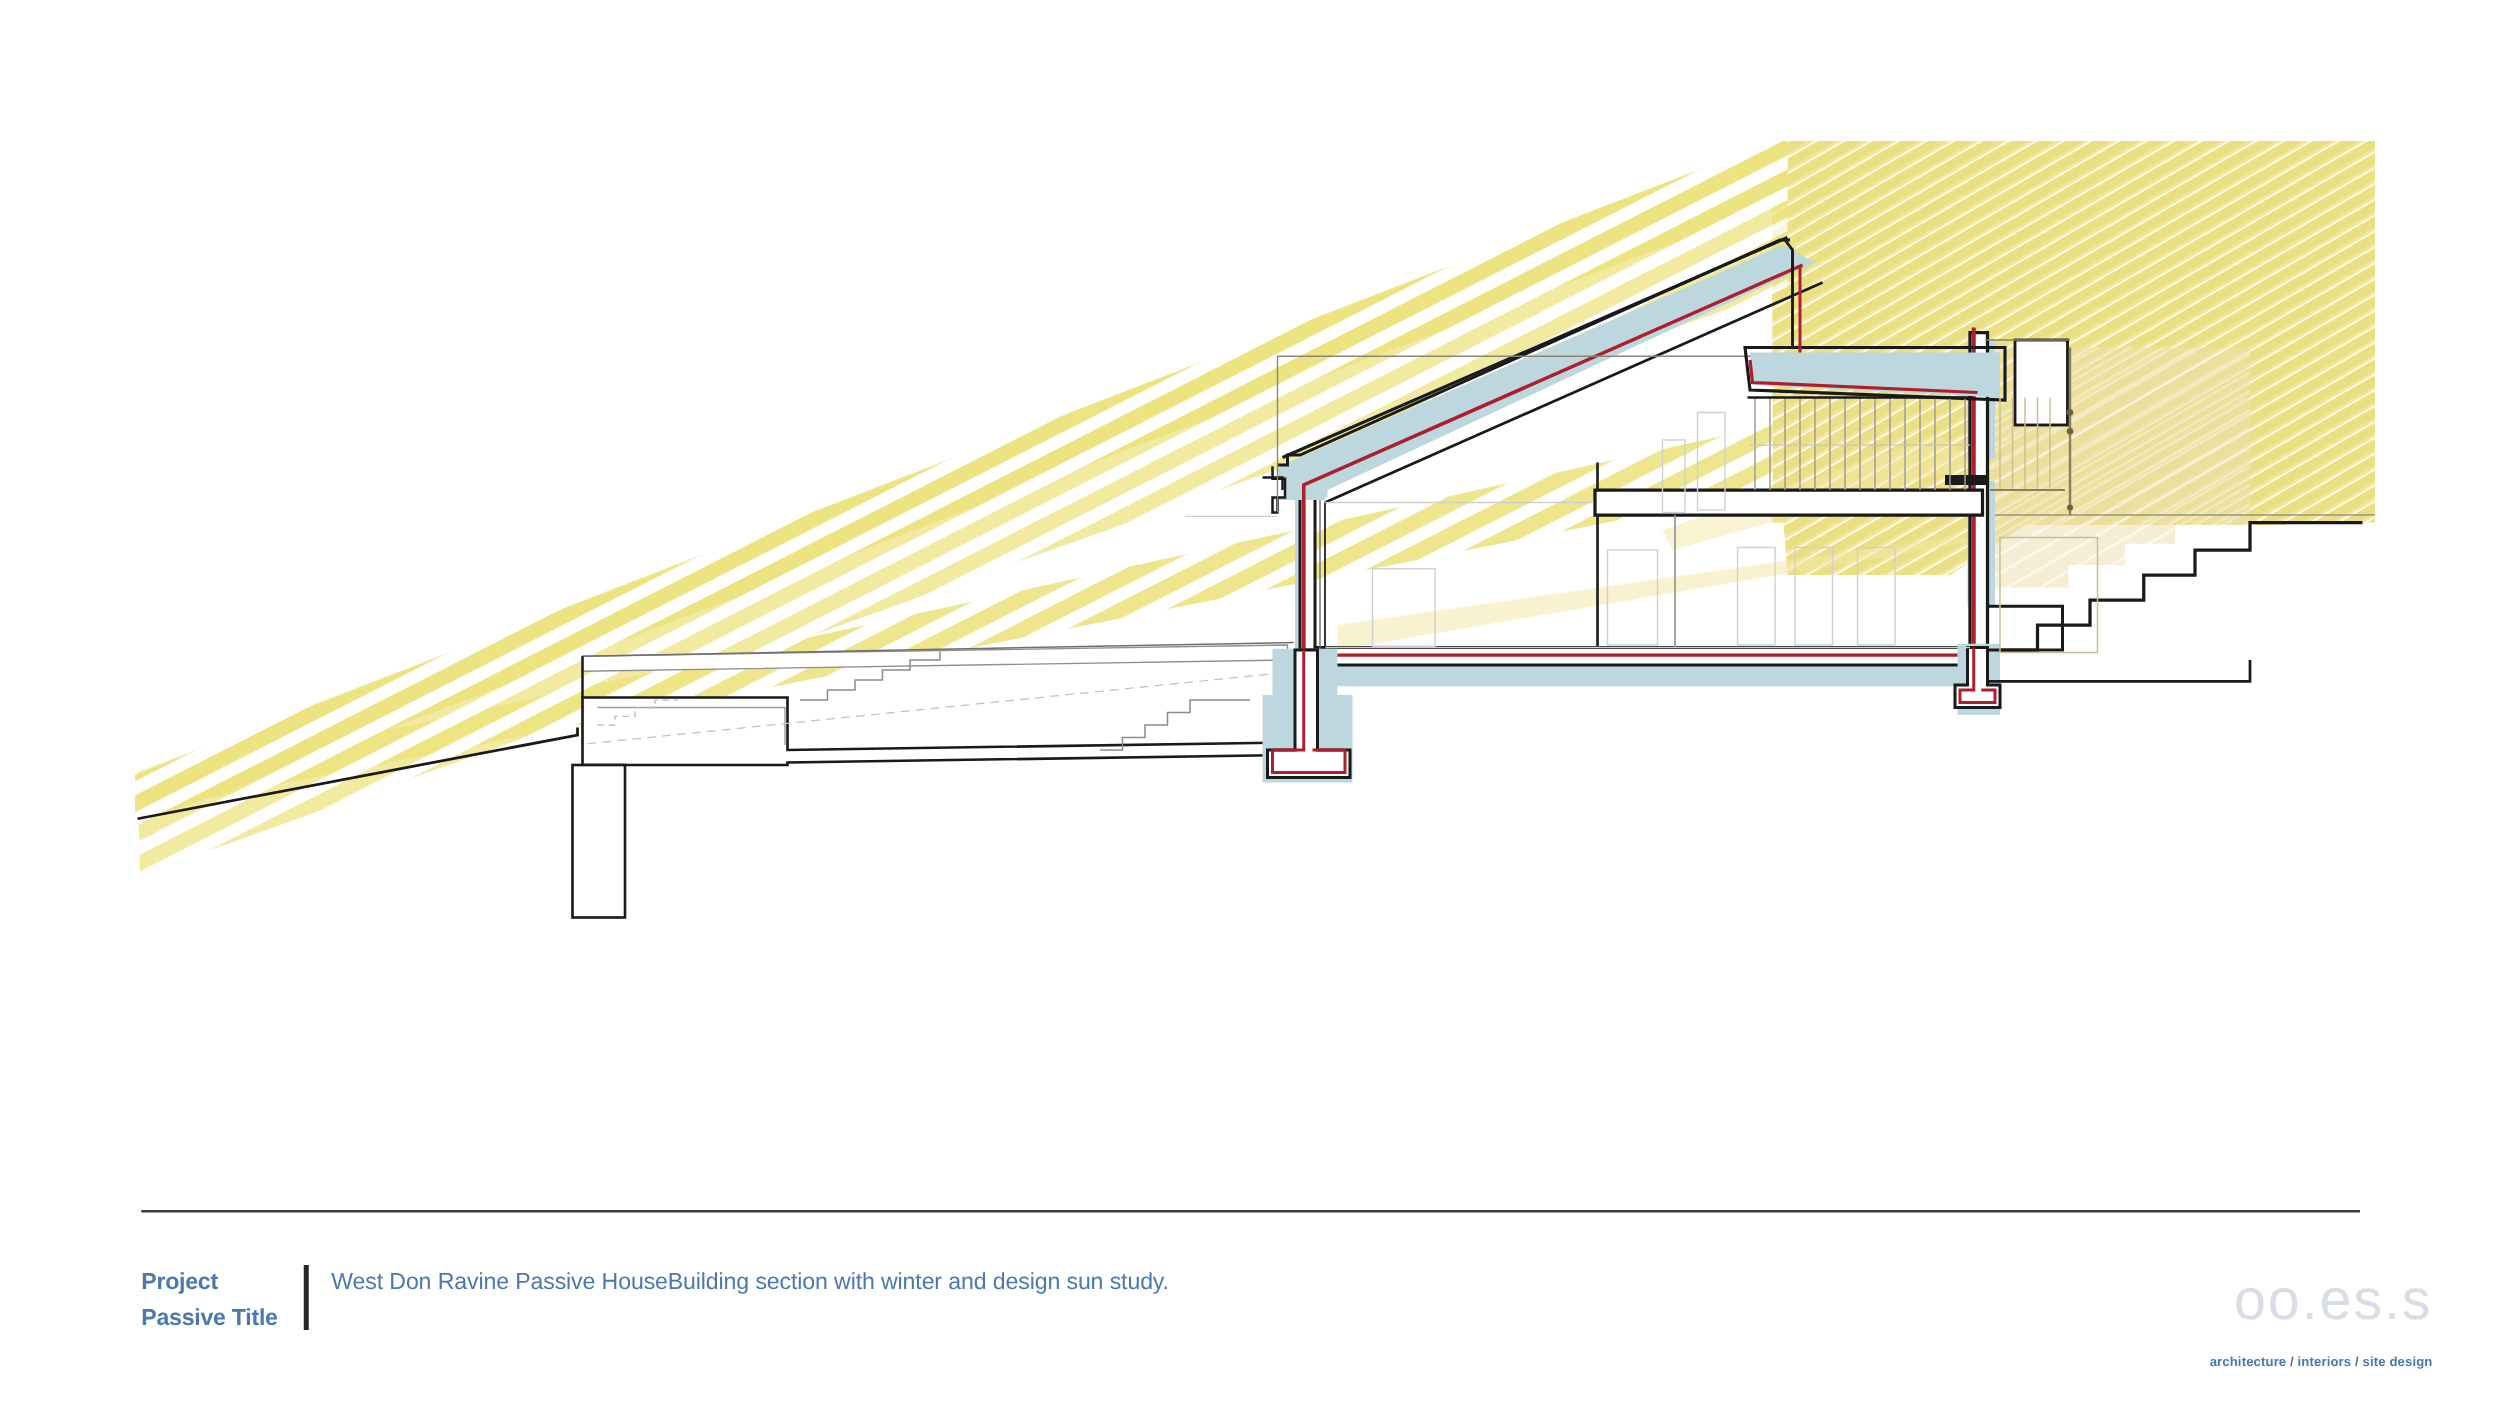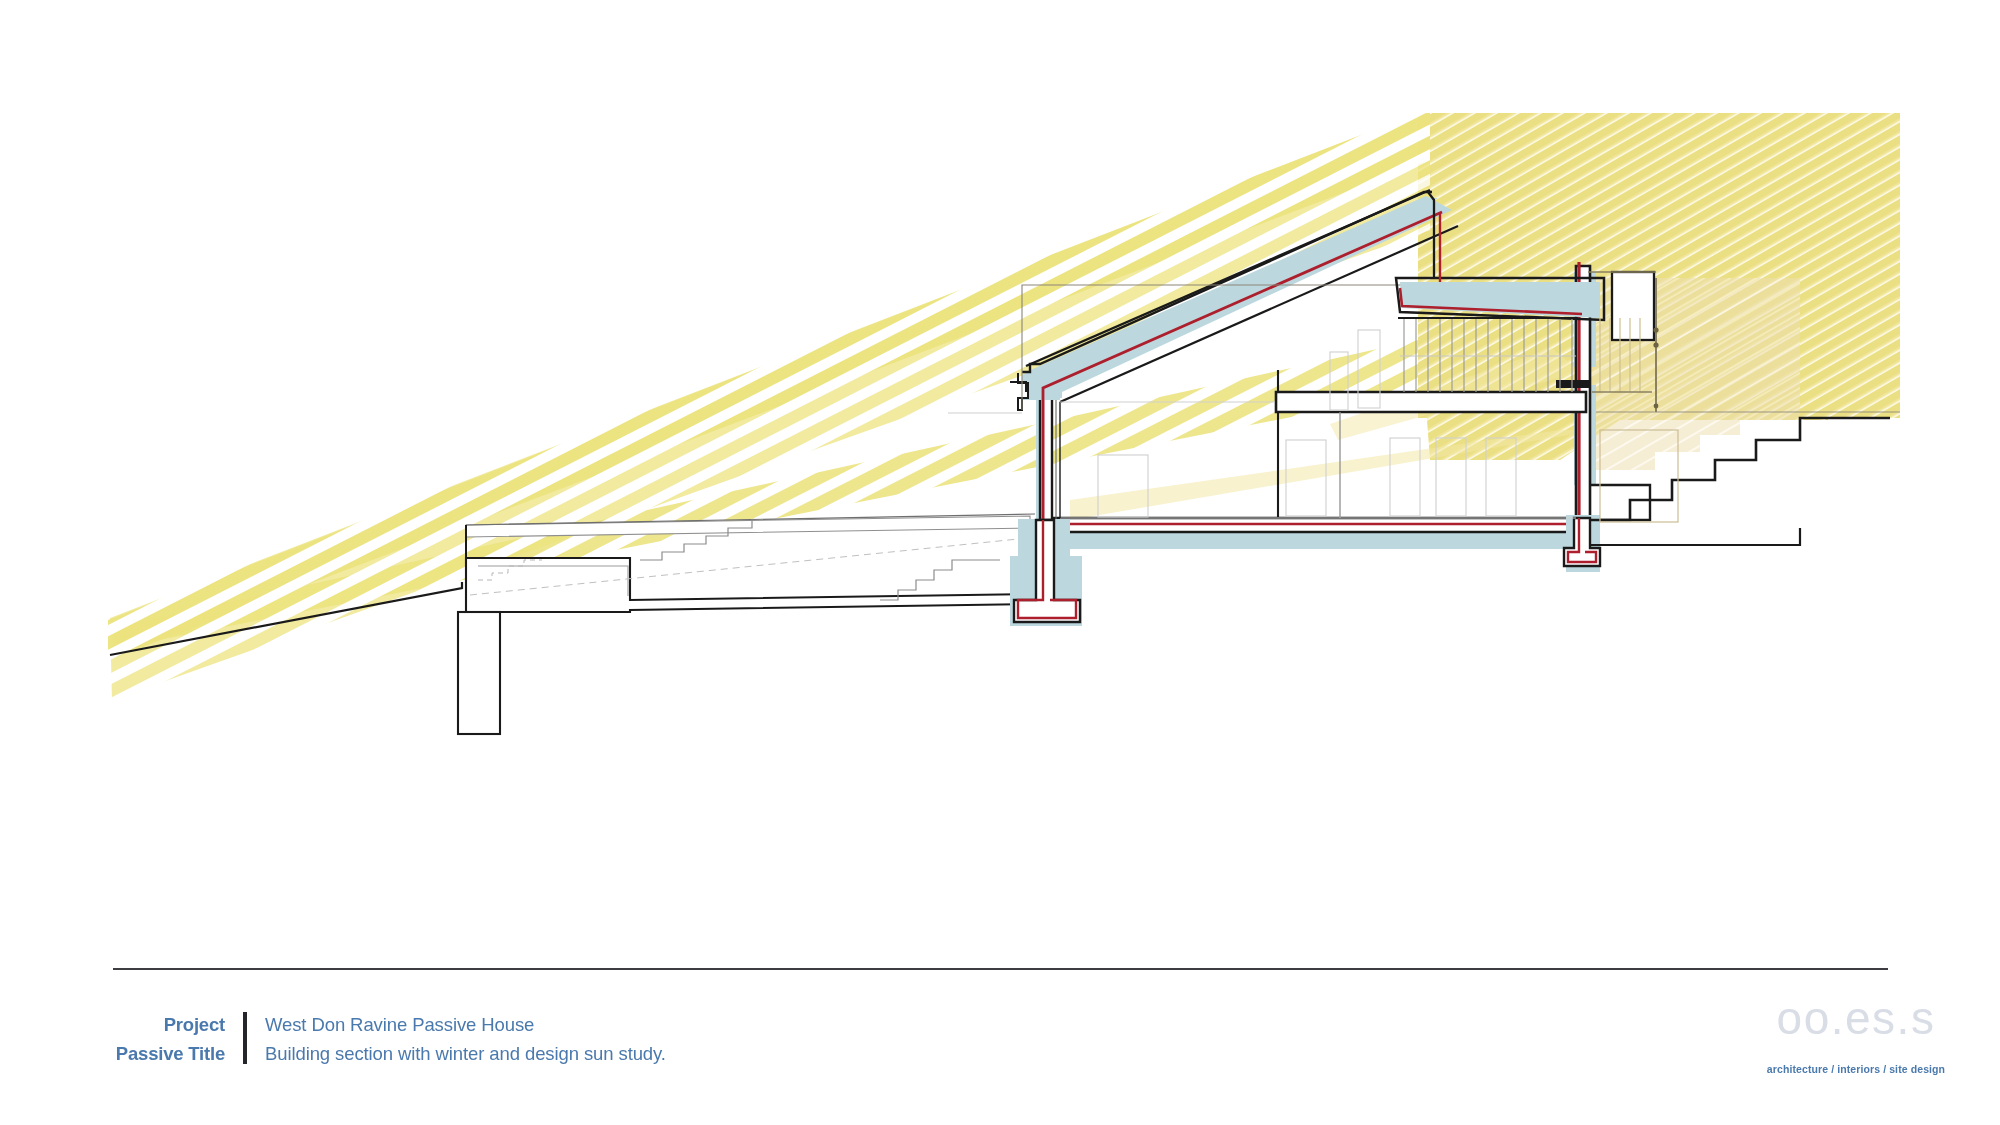--- a/index.html
+++ b/index.html
@@ -55,56 +55,56 @@
   #title-grid {
     position: absolute;
     left: 113px;
     top: 55px;
     display: flex;
     align-items: flex-start;
   }
   .tb-labels {
     display: flex;
     flex-direction: column;
-    align-items: flex-end;
+    align-items: flex-start;
     width: 112px;
   }
   .tb-label {
     color: #4a79ad;
     font-weight: bold;
     font-size: 18.5px;
     line-height: 29px;
     letter-spacing: -0.2px;
     white-space: nowrap;
   }
   .tb-divider {
     width: 4px;
     align-self: stretch;
     background: #23252b;
     margin: 2px 18px 4px 18px;
   }
   .tb-values {
     display: flex;
-    flex-direction: column;
+    flex-direction: row;
   }
   .tb-value {
     color: #4a79ad;
     font-size: 18.5px;
     line-height: 29px;
     letter-spacing: -0.1px;
     white-space: nowrap;
   }
 
   
   #logo-block {
     position: absolute;
     right: 54px;
-    top: 40px;
+    top: 61px;
     width: 180px;
-    text-align: center;
+    text-align: right;
   }
   #logo-mark {
     font-family: "Liberation Sans", sans-serif;
     font-size: 46px;
     letter-spacing: 1.5px;
     color: #d9dde6;
     line-height: 46px;
     font-weight: 300;
     user-select: none;
   }

